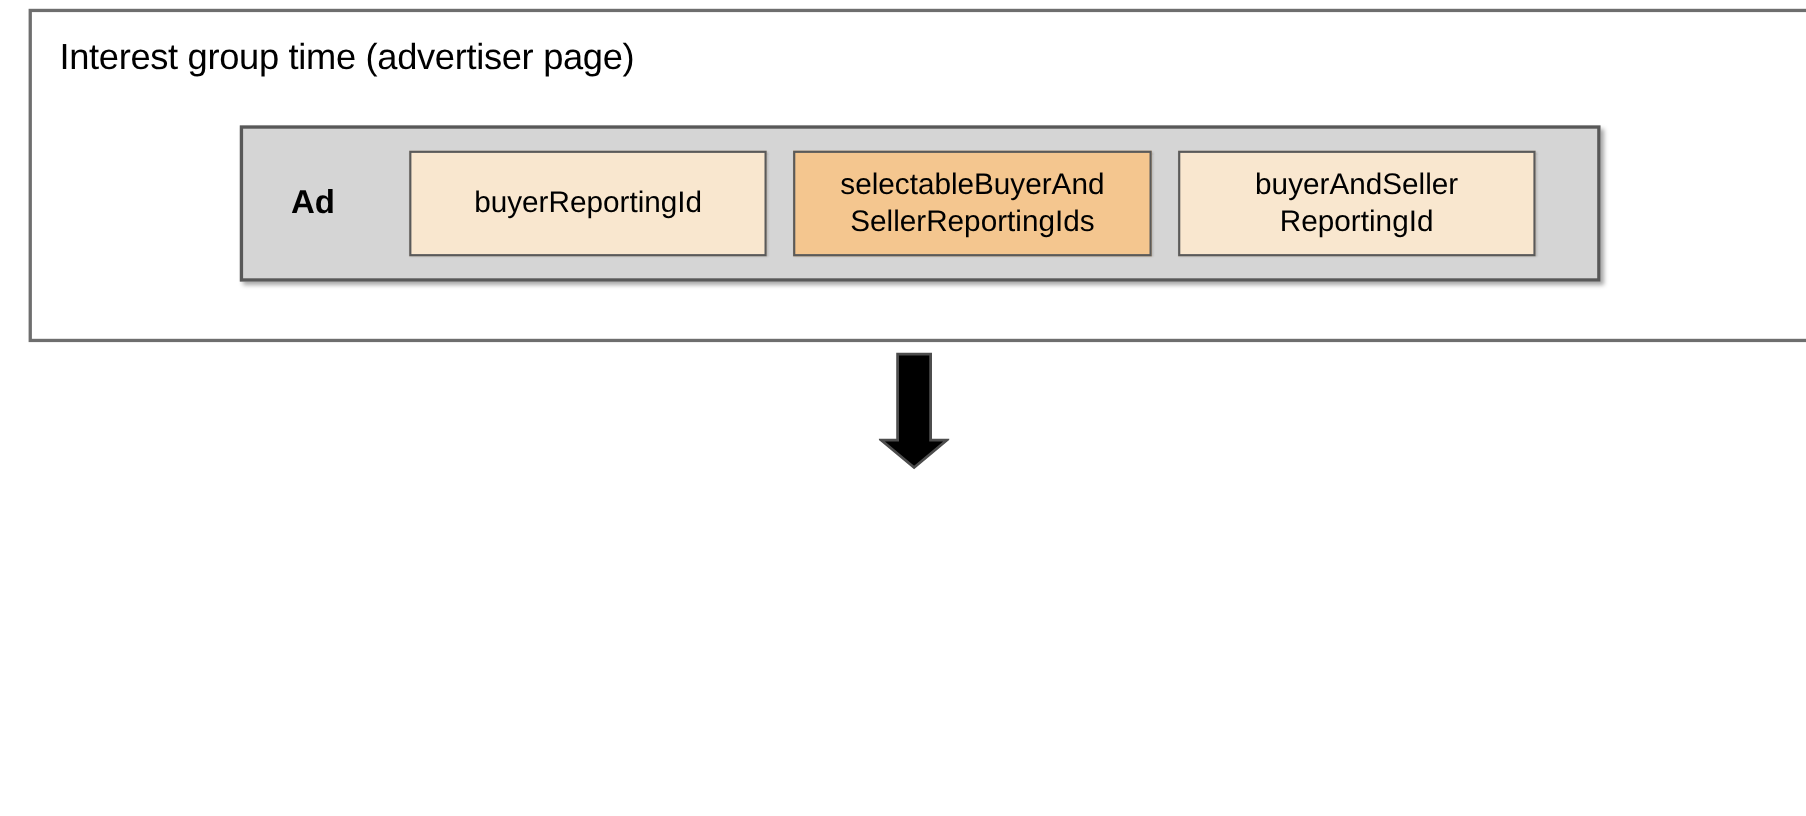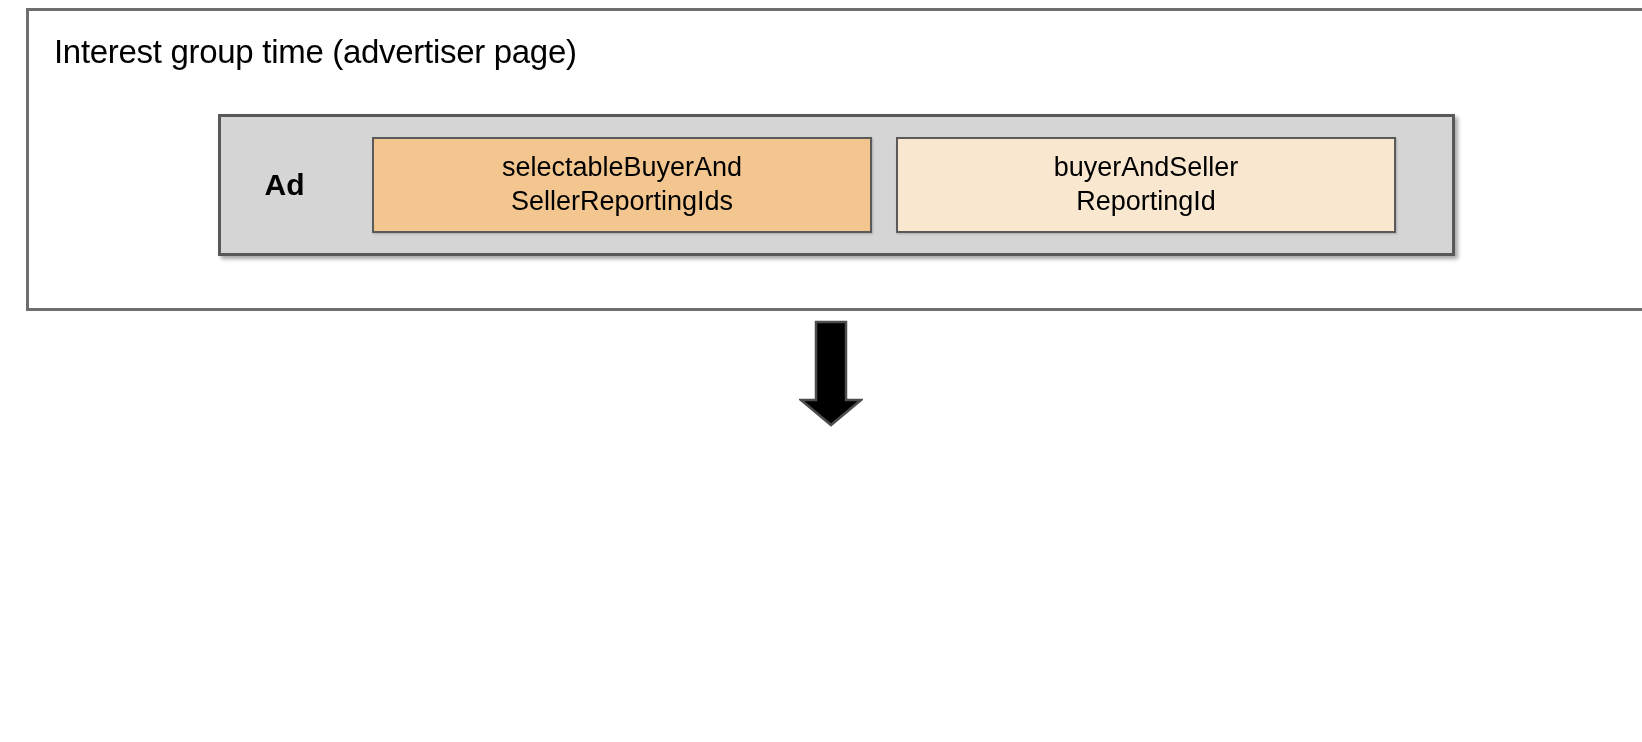--- a/index.html
+++ b/index.html
@@ -106,20 +106,21 @@
 <body>
 
 <div class="canvas">
 
   <div class="section top">
     <div class="section-title">Interest group time (advertiser page)</div>
 
     <div class="ad-container">
       <div class="ad-label">Ad</div>
 
+      <div class="field-box">buyerReportingId</div>
 
       <div class="field-box orange">selectableBuyerAnd
 SellerReportingIds</div>
 
       <div class="field-box">buyerAndSeller
 ReportingId</div>
     </div>
   </div>
 
   <svg class="flow-arrow" viewBox="0 0 64 107" xmlns="http://www.w3.org/2000/svg">

